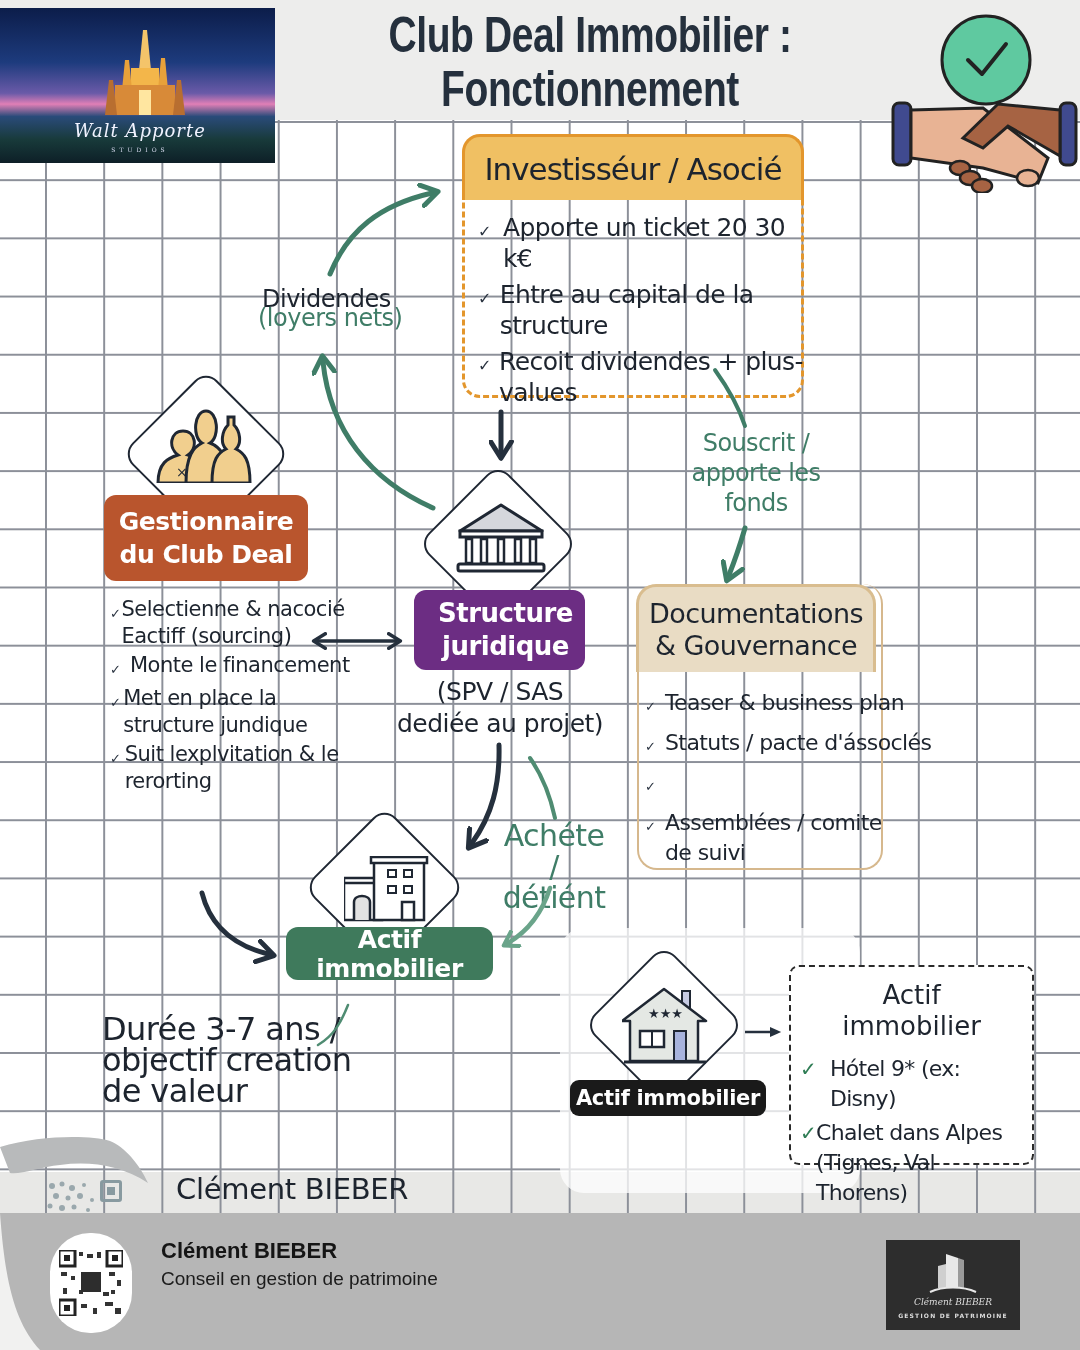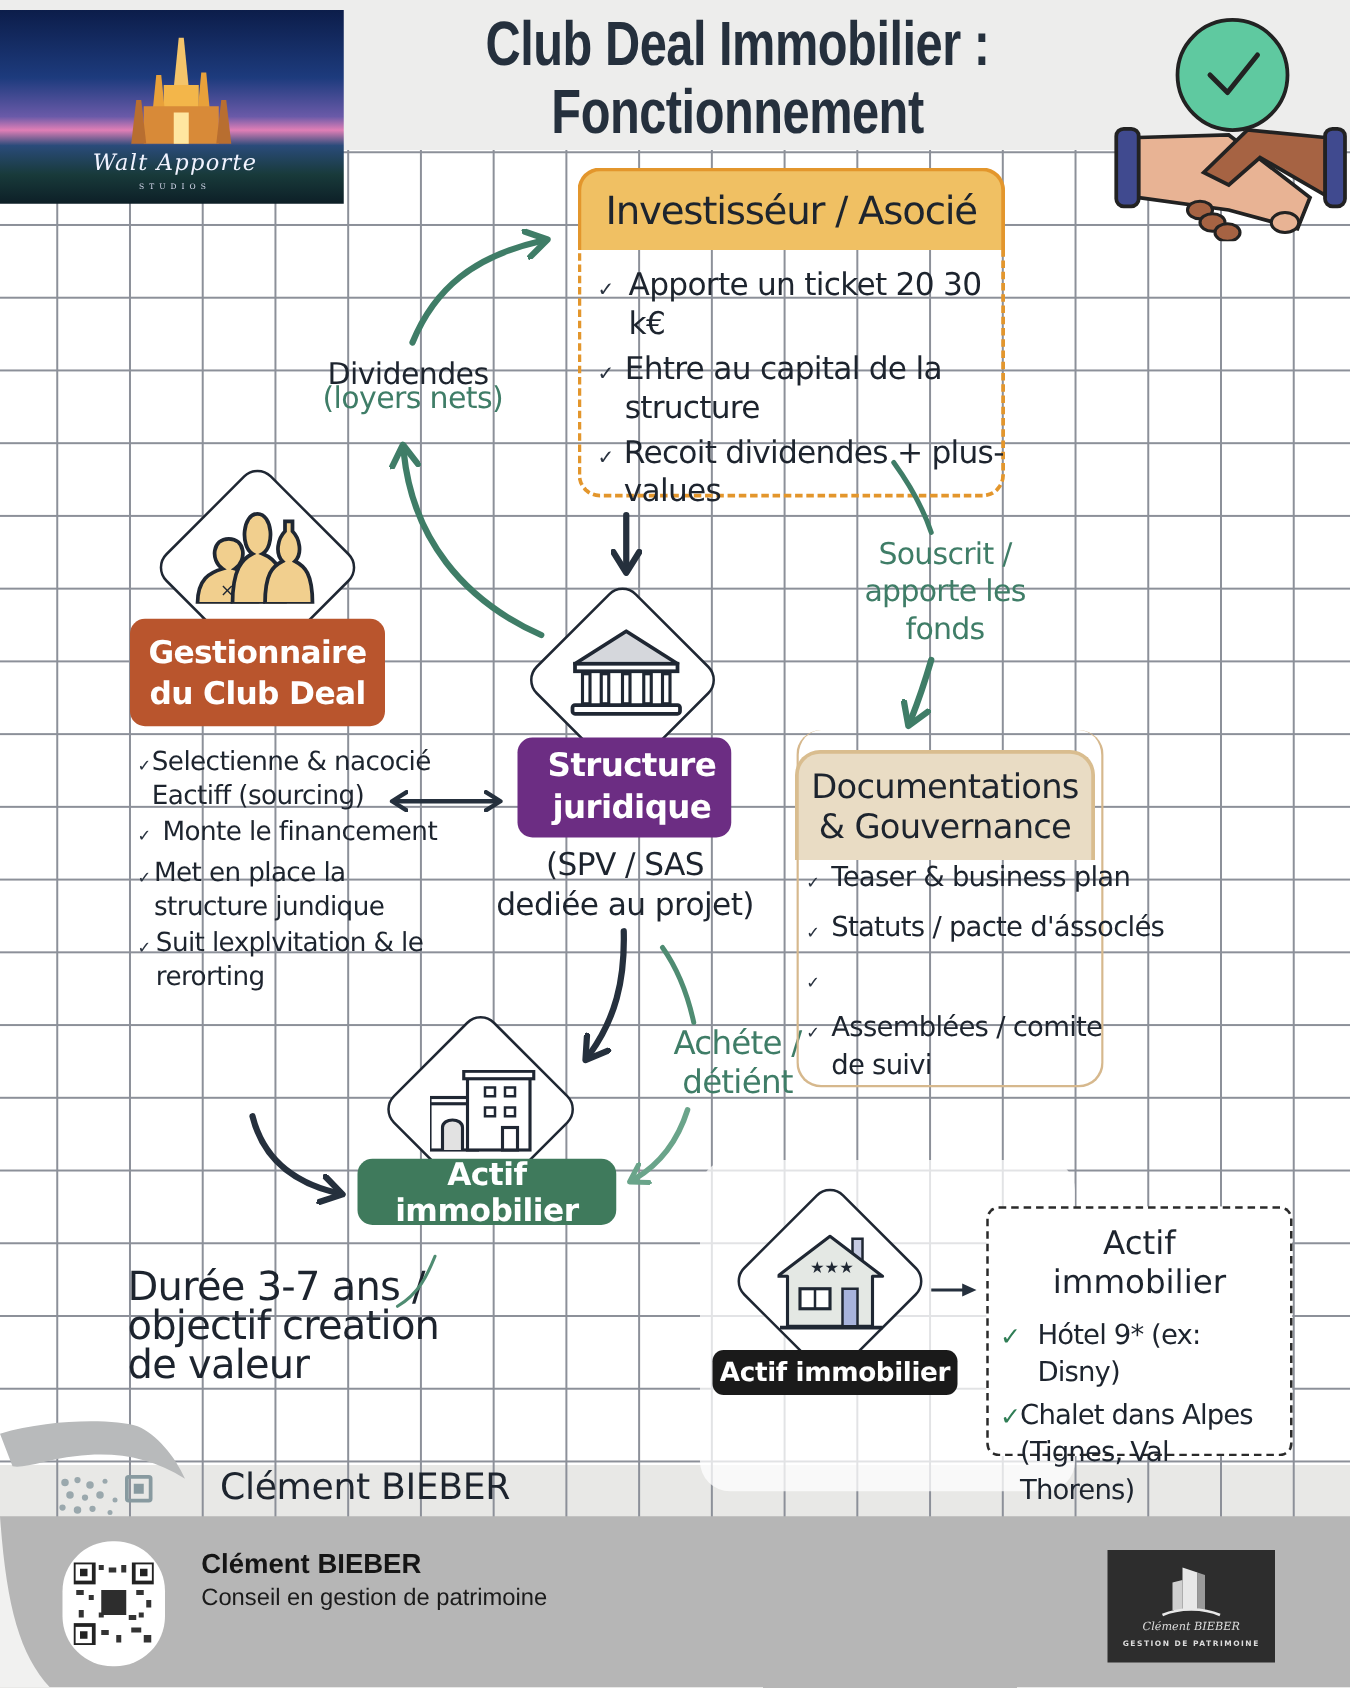--- a/index.html
+++ b/index.html
@@ -113,21 +113,21 @@
   
   .doc-card {
     position: absolute; left: 637px; top: 584px; width: 246px; height: 286px;
     border: 2.5px solid #d6b88d; border-radius: 20px; border-top: none;
   }
   .doc-head {
     position: absolute; left: 636px; top: 584px; width: 240px; height: 88px;
     background: #e9dcc4; border: 3px solid #d9bd8f; border-bottom: none;
     border-radius: 20px 20px 0 0;
     display: flex; flex-direction: column; align-items: center; justify-content: center;
-    font-size: 27px; line-height: 32px; color: #1d242e; letter-spacing: -0.6px; margin-top: 16px;
+    font-size: 27px; line-height: 32px; color: #1d242e; letter-spacing: -0.6px;
   }
   .doc-list { position: absolute; left: 645px; top: 688px; width: 290px; font-size: 22px; line-height: 30px; color: #1d242e; letter-spacing: -0.6px; }
   .doc-list .item { display: flex; margin-bottom: 6px; }
   .doc-list .item .check { width: 20px; margin-top: 4px; font-size: 13px; }
 
   
   .actif-pill { left: 286px; top: 927px; width: 207px; height: 53px; background: #3f7a5c; font-size: 25px; letter-spacing: -0.4px; }
 
   .green-label { color: #3f7d67; }
   .label-dark { color: #1d242e; }
@@ -232,21 +232,21 @@
 
 <div class="txt label-dark" style="left:262px;top:285px;font-size:24px;letter-spacing:-0.5px;">Dividendes</div>
 <div class="txt green-label" style="left:258px;top:304px;font-size:24px;letter-spacing:-0.5px;">(loyers nets)</div>
 
 <div class="txt green-label" style="left:686px;top:428px;width:140px;text-align:center;font-size:24px;line-height:30px;letter-spacing:-0.6px;">
   <div>Souscrit /</div>
   <div>apporte les</div>
   <div>fonds</div>
 </div>
 
-<div class="txt green-label" style="left:498px;top:820px;width:112px;text-align:center;font-size:26px;line-height:31px;letter-spacing:-0.6px;margin-left:36px;">
+<div class="txt green-label" style="left:498px;top:820px;width:112px;text-align:center;font-size:30px;line-height:31px;letter-spacing:-0.6px;">
   <div>Achéte /</div>
   <div>détiént</div>
 </div>
 
 <div class="diamond" style="left:146px;top:394px;"></div>
 <svg class="overlay" style="left:150px;top:403px;" width="120" height="80" viewBox="0 0 120 80">
   <path d="M8,80 C8,60 18,55 28,52 C18,45 20,28 33,28 C46,28 48,45 38,52 C48,55 56,60 56,80 Z" fill="#f1cf8e" stroke="#1f2733" stroke-width="3"></path>
   <path d="M36,80 C36,52 44,44 52,40 C42,34 44,8 56,8 C68,8 70,34 60,40 C70,44 78,52 78,80 Z" fill="#f1cf8e" stroke="#1f2733" stroke-width="3"></path>
   <path d="M62,80 C62,56 68,50 76,46 C70,40 72,28 78,22 L78,14 L84,14 L84,22 C90,28 92,40 86,46 C94,50 100,56 100,80 Z" fill="#f1cf8e" stroke="#1f2733" stroke-width="3"></path>
   <text x="26" y="74" font-size="14" fill="#1f2733" font-family="DejaVu Sans, sans-serif">×</text>

